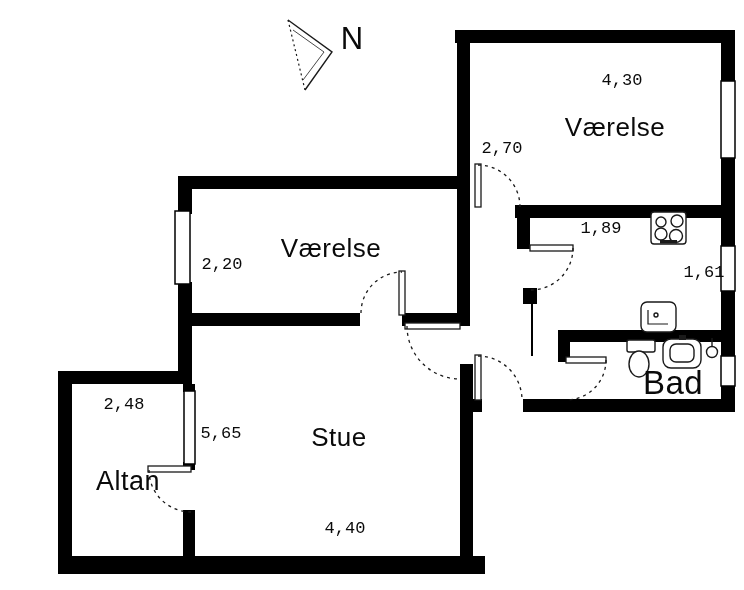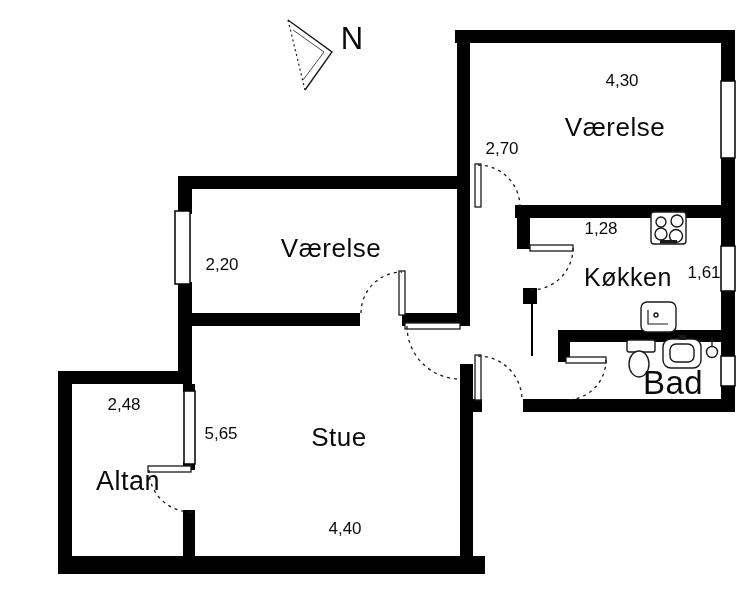--- a/index.html
+++ b/index.html
@@ -12,21 +12,21 @@
   }
   #plan svg{position:absolute;left:0;top:0;}
   .lbl{
     position:absolute;
     transform:translate(-50%,-50%);
     color:#0a0a0a;
     white-space:nowrap;
     line-height:1;
   }
   .room-name{font-size:26px;letter-spacing:0.5px;text-align:center;}
-  .dim{font-size:17px;}
+  .dim{font-size:17px;font-family:Liberation Mono, monospace;}
   .compass-n{font-size:31px;}
 </style>
 </head>
 <body>
 
 <div id="plan">
 
   <svg width="744" height="590" viewBox="0 0 744 590">
 
     <g fill="#000000" stroke="none">
@@ -162,22 +162,21 @@
 
   <div class="lbl compass-n" style="left:352px;top:38px">N</div>
 
   <div class="lbl room-name" style="left:615px;top:127px">Værelse</div>
   <div class="lbl dim" style="left:622px;top:80px">4,30</div>
   <div class="lbl dim" style="left:502px;top:148px">2,70</div>
 
   <div class="lbl room-name" style="left:331px;top:248px">Værelse</div>
   <div class="lbl dim" style="left:222px;top:264px">2,20</div>
 
-  <div class="lbl room-name" style="left:628px;top:277px;font-size:25px">Køkken</div>
-  <div class="lbl dim" style="left:601px;top:228px">1,28</div>
+  <div class="lbl dim" style="left:601px;top:228px">1,89</div>
   <div class="lbl dim" style="left:704px;top:272px">1,61</div>
 
   <div class="lbl room-name" style="left:673px;top:382px;font-size:33px">Bad</div>
 
   <div class="lbl room-name" style="left:339px;top:437px">Stue</div>
   <div class="lbl dim" style="left:221px;top:433px">5,65</div>
   <div class="lbl dim" style="left:345px;top:528px">4,40</div>
 
   <div class="lbl room-name" style="left:128px;top:481px;font-size:27px">Altan</div>
   <div class="lbl dim" style="left:124px;top:404px">2,48</div>

